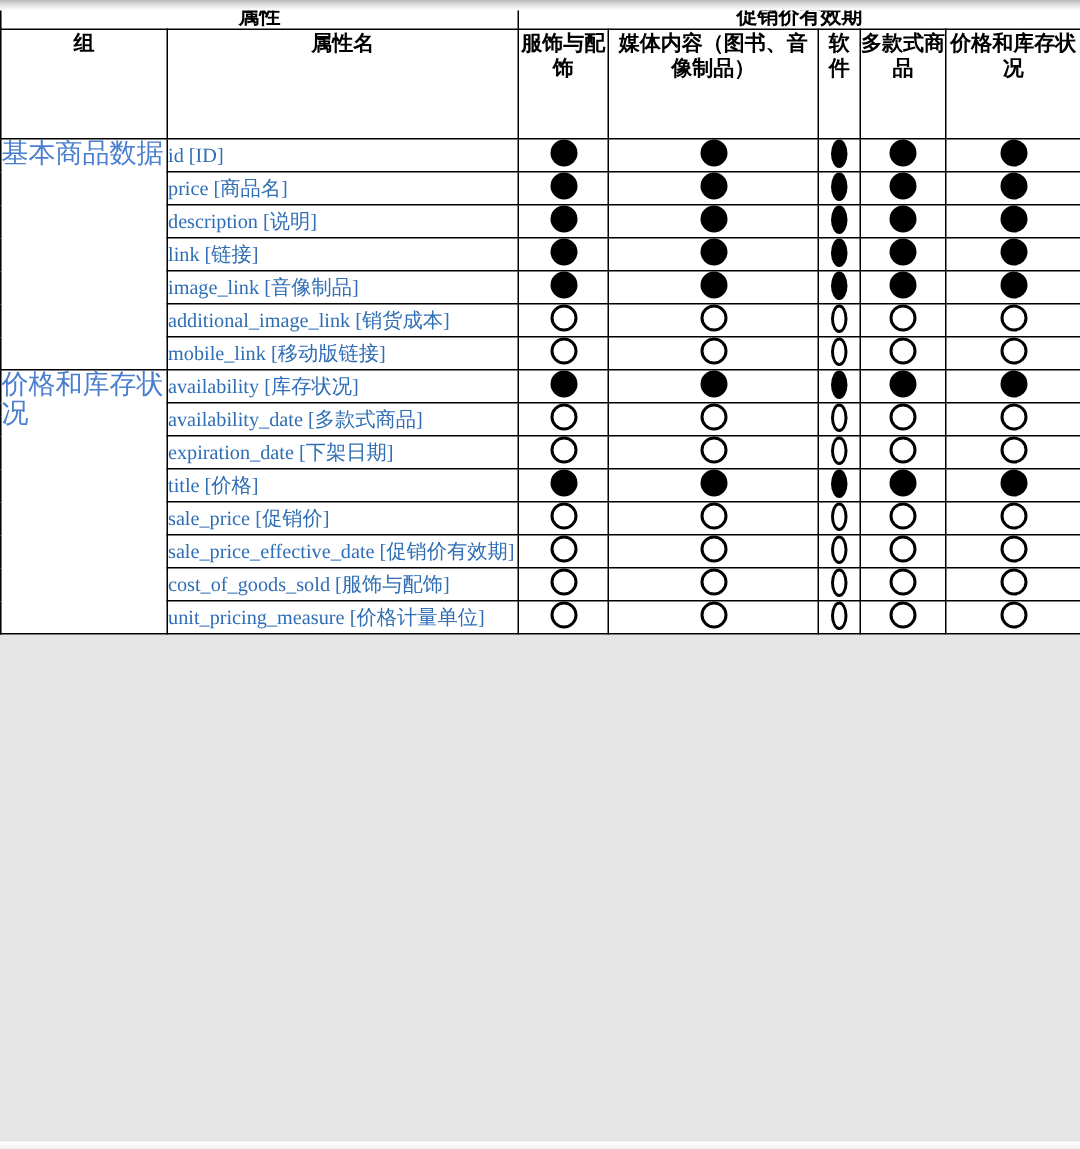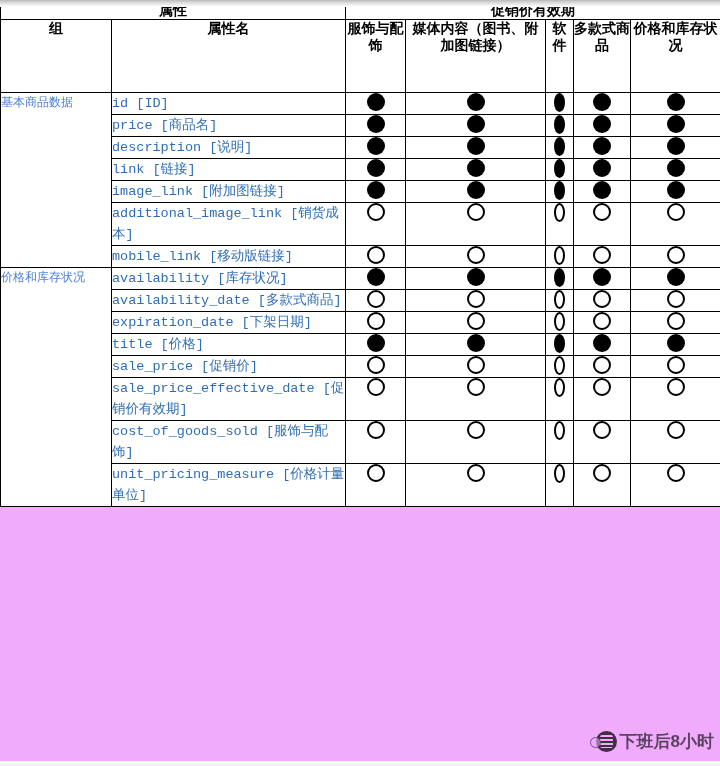--- a/index.html
+++ b/index.html
@@ -13,21 +13,21 @@
     height: 766px;
     overflow: hidden;
     font-family: "Liberation Sans", "DejaVu Sans", sans-serif;
     position: relative;
   }
   #page {
     position: relative;
     width: 720px;
     height: 766px;
     overflow: hidden;
-    background: #f0abfc;
+    background: #e5e5e5;
   }
   
   .top-shade {
     position: absolute;
     top: 0; left: 0;
     width: 720px;
     height: 7px;
     background: linear-gradient(to bottom, #b9b9b9 0%, #d8d8d8 35%, #f2f2f2 75%, #ffffff 100%);
     z-index: 5;
     pointer-events: none;
@@ -73,33 +73,33 @@
     font-size: 14px;
     line-height: 17px;
     color: #000000;
     padding: 6px 6px 6px 6px;
     height: 72px;
     vertical-align: top;
   }
 
   .grp {
     color: #4a7fd0;
-    font-size: 12px;
+    font-size: 18px;
     line-height: 19px;
     padding: 6px 4px 4px 4px;
     vertical-align: top;
     font-family: "Liberation Sans", "DejaVu Sans", sans-serif;
   }
   .attr {
     color: #2f6eb5;
     font-size: 13.5px;
     line-height: 21px;
     padding: 7px 6px 6px 8px;
     vertical-align: top;
-    font-family: Liberation Mono, monospace;
+    font-family: Liberation Serif, serif;
     letter-spacing: 0px;
     word-break: break-word;
   }
   .mark {
     text-align: center;
     vertical-align: top;
     padding-top: 9px;
     padding-left: 0;
     padding-right: 0;
   }
@@ -206,21 +206,21 @@
     </colgroup>
     <thead>
       <tr>
         <th class="hdr-top" colspan="2">属性</th>
         <th class="hdr-top" colspan="5">促销价有效期</th>
       </tr>
       <tr>
         <th class="hdr-sub">组</th>
         <th class="hdr-sub">属性名</th>
         <th class="hdr-sub">服饰与配饰</th>
-        <th class="hdr-sub">媒体内容（图书、附加图链接）</th>
+        <th class="hdr-sub">媒体内容（图书、音像制品）</th>
         <th class="hdr-sub">软件</th>
         <th class="hdr-sub">多款式商品</th>
         <th class="hdr-sub">价格和库存状况</th>
       </tr>
     </thead>
     <tbody id="tbody">
         <tr>
           <td class="grp" rowspan="7">基本商品数据</td>
           <td class="attr">id [ID]</td>
           <td class="mark col-app"><span class="dot"></span></td>
@@ -247,21 +247,21 @@
         </tr>
         <tr>
           <td class="attr">link [链接]</td>
           <td class="mark col-app"><span class="dot"></span></td>
           <td class="mark col-media"><span class="dot"></span></td>
           <td class="mark col-sw"><span class="dot"></span></td>
           <td class="mark col-multi"><span class="dot"></span></td>
           <td class="mark col-other"><span class="dot"></span></td>
         </tr>
         <tr>
-          <td class="attr">image_link [附加图链接]</td>
+          <td class="attr">image_link [音像制品]</td>
           <td class="mark col-app"><span class="dot"></span></td>
           <td class="mark col-media"><span class="dot"></span></td>
           <td class="mark col-sw"><span class="dot"></span></td>
           <td class="mark col-multi"><span class="dot"></span></td>
           <td class="mark col-other"><span class="dot"></span></td>
         </tr>
         <tr>
           <td class="attr">additional_image_link [销货成本]</td>
           <td class="mark col-app"><span class="ring"></span></td>
           <td class="mark col-media"><span class="ring"></span></td>
@@ -338,19 +338,15 @@
           <td class="attr">unit_pricing_measure [价格计量单位]</td>
           <td class="mark col-app"><span class="ring"></span></td>
           <td class="mark col-media"><span class="ring"></span></td>
           <td class="mark col-sw"><span class="ring"></span></td>
           <td class="mark col-multi"><span class="ring"></span></td>
           <td class="mark col-other"><span class="ring"></span></td>
         </tr>
       </tbody>
   </table>
 
-  <div class="watermark">
-    <span class="wm-logo"></span>
-    <span class="wm-text">下班后8小时</span>
-  </div>
 
   <div class="bottom-shade"></div>
 </div>
 
 </body></html>

